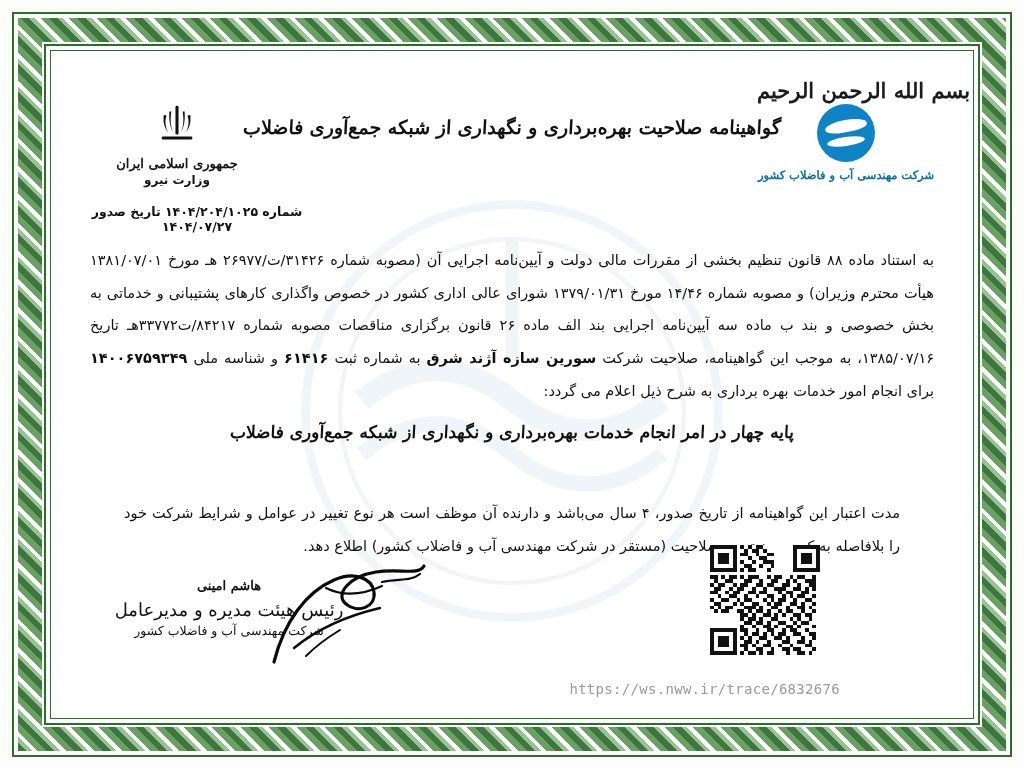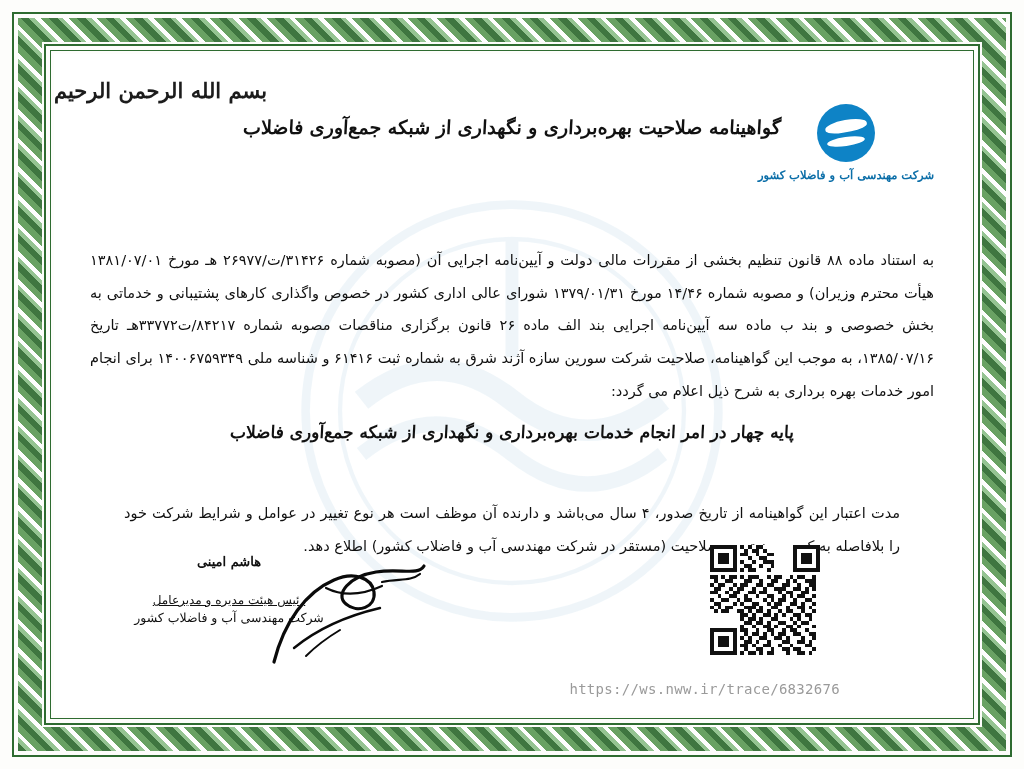--- a/index.html
+++ b/index.html
@@ -58,21 +58,21 @@
     transform:translate(-50%,-50%);
     width:430px;height:430px;
     opacity:.16;
     pointer-events:none;
   }
 
   
   .bismillah{
     position:absolute;
     top:24px;left:0;right:0;
-    text-align:left;
+    text-align:right;
     font-family:"DejaVu Serif","Liberation Serif",serif;
     font-size:21px;
     color:#1c1c1c;
     font-weight:bold;
     letter-spacing:1px;
   }
   .title-main{
     position:absolute;
     top:62px;left:0;right:0;
     text-align:center;
@@ -153,21 +153,21 @@
     position:absolute;
     top:190px;
     left:36px;right:36px;
     text-align:justify;
     direction:rtl;
     font-size:14.5px;
     line-height:2.25;
     color:#101010;
     font-family:"DejaVu Sans","Liberation Sans",sans-serif;
   }
-  .body-text b{font-weight:normal;}
+  .body-text b{font-weight:bold;}
   .rank{
     position:absolute;
     top:368px;
     left:0;right:0;
     text-align:center;
     direction:rtl;
     font-family:"DejaVu Serif","Liberation Serif",serif;
     font-size:17px;
     font-weight:bold;
     color:#111;
@@ -181,29 +181,29 @@
     direction:rtl;
     font-size:14.5px;
     line-height:2.25;
     color:#101010;
     margin-top:23px;
   }
 
   
   .sign-block{
     position:absolute;
-    left:40px;top:500px;
+    left:40px;top:524px;
     width:270px;
     text-align:center;
     direction:rtl;
     font-family:"DejaVu Serif","Liberation Serif",serif;
     color:#111;
   }
   .sign-block .nm{font-size:13px;font-weight:bold;}
-  .sign-block .r1{font-size:12px;margin-top:24px;text-decoration:underline;}
+  .sign-block .r1{font-size:18px;margin-top:6px;}
   .sign-block .r2{font-size:12.5px;margin-top:3px;}
   .signature{
     position:absolute;
     left:200px;top:498px;
     width:190px;height:120px;
     pointer-events:none;
   }
 
   
   .qr{
@@ -238,21 +238,38 @@
       <circle cx="100" cy="100" r="96" fill="none" stroke="#9fc6dd" stroke-width="4"></circle>
       <circle cx="100" cy="100" r="80" fill="none" stroke="#9fc6dd" stroke-width="2"></circle>
       <path d="M30 95 q35 -28 70 0 q35 28 70 0" fill="none" stroke="#9fc6dd" stroke-width="10"></path>
       <path d="M30 120 q35 -28 70 0 q35 28 70 0" fill="none" stroke="#9fc6dd" stroke-width="7"></path>
       <path d="M100 20 L100 75" stroke="#9fc6dd" stroke-width="6"></path>
     </svg>
 
     <div class="bismillah">بسم الله الرحمن الرحیم</div>
     <div class="title-main">گواهینامه صلاحیت بهره‌برداری و نگهداری از شبکه جمع‌آوری فاضلاب</div>
 
-
+    <div class="emblem-left">
+      <div class="glyph">
+        <svg width="46" height="46" viewBox="0 0 48 48">
+          <g fill="#111">
+            <rect x="22.4" y="6" width="3.2" height="30" rx="1.4"></rect>
+            <path d="M13 16 q-3 10 2 18 q-6 -6 -5 -18 z"></path>
+            <path d="M35 16 q3 10 -2 18 q6 -6 5 -18 z"></path>
+            <path d="M18 12 q-2 14 2 22 q-5 -8 -4 -22 z"></path>
+            <path d="M30 12 q2 14 -2 22 q5 -8 4 -22 z"></path>
+            <rect x="8" y="38" width="32" height="3.2" rx="1.4"></rect>
+          </g>
+        </svg>
+      </div>
+      <div class="ln">جمهوری اسلامی ایران</div>
+      <div class="ln2">وزارت نیرو</div>
+    </div>
+
+    <div class="numbers">شماره ۱۴۰۴/۲۰۴/۱۰۲۵ تاریخ صدور ۱۴۰۴/۰۷/۲۷</div>
 
     <div class="logo-right">
       <div class="disc"></div>
       <div class="cap">شرکت مهندسی آب و فاضلاب کشور</div>
     </div>
 
     <div class="body-text">
       <span>به استناد ماده ۸۸ قانون تنظیم بخشی از مقررات مالی دولت و آیین‌نامه اجرایی آن (مصوبه شماره ۳۱۴۲۶/ت/۲۶۹۷۷ هـ مورخ ۱۳۸۱/۰۷/۰۱ هیأت محترم وزیران) و مصوبه شماره ۱۴/۴۶ مورخ ۱۳۷۹/۰۱/۳۱ شورای عالی اداری کشور در خصوص واگذاری کارهای پشتیبانی و خدماتی به بخش خصوصی و بند ب ماده سه آیین‌نامه اجرایی بند الف ماده ۲۶ قانون برگزاری مناقصات مصوبه شماره ۸۴۲۱۷/ت۳۳۷۷۲هـ تاریخ ۱۳۸۵/۰۷/۱۶، به موجب این گواهینامه، صلاحیت شرکت </span><b>سورین سازه آژند شرق</b><span> به شماره ثبت </span><b>۶۱۴۱۶</b><span> و شناسه ملی </span><b>۱۴۰۰۶۷۵۹۳۴۹</b><span> برای انجام امور خدمات بهره برداری به شرح ذیل اعلام می گردد:</span>
     </div>
 

